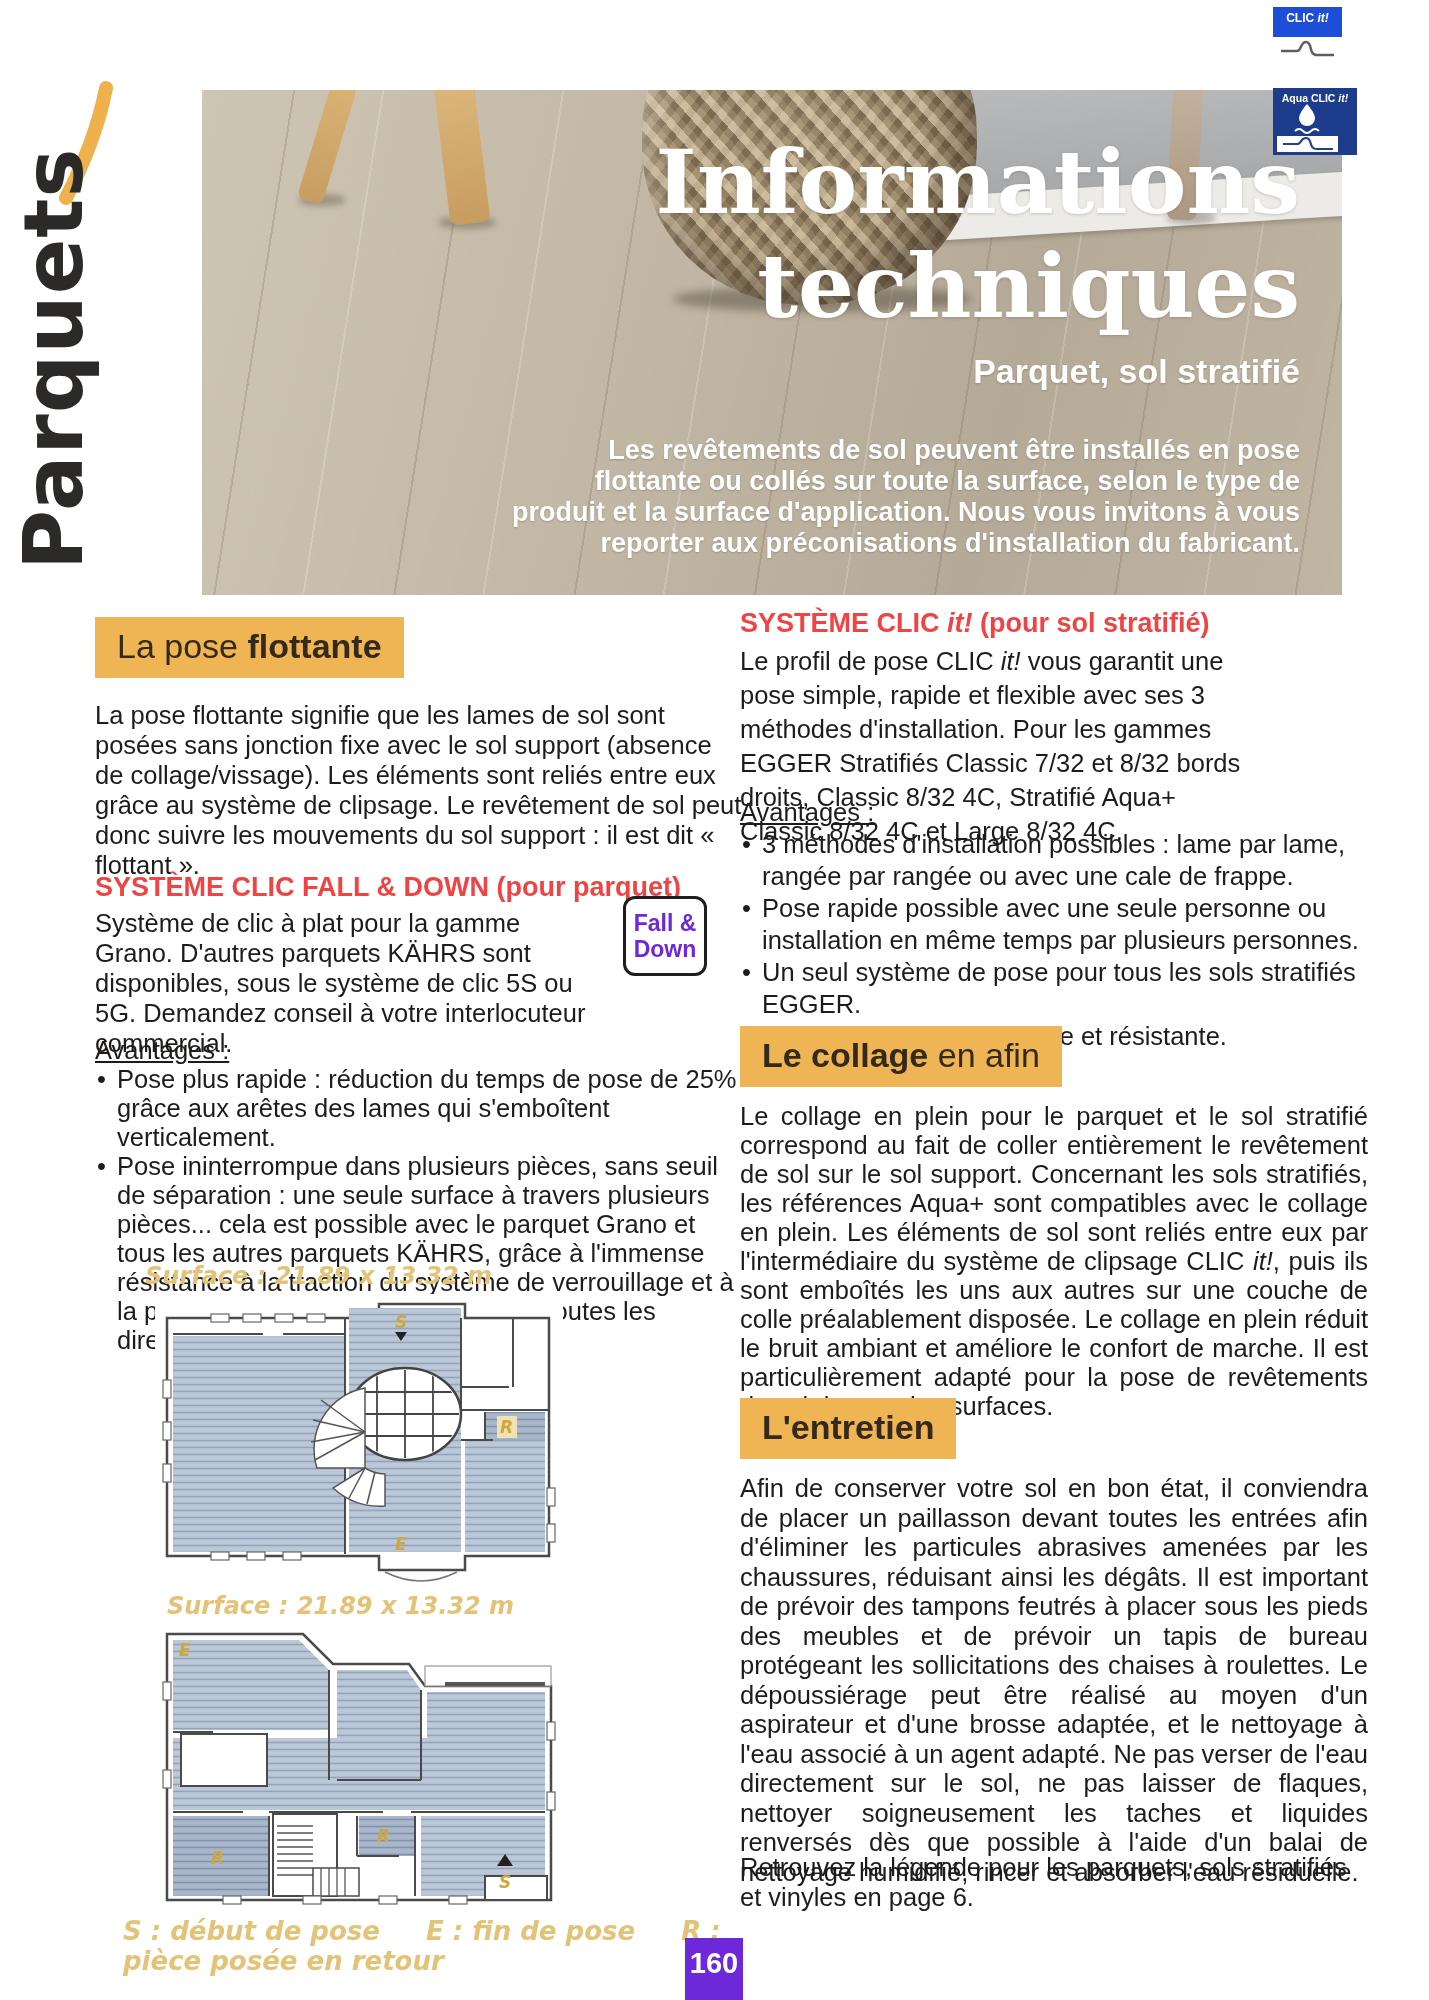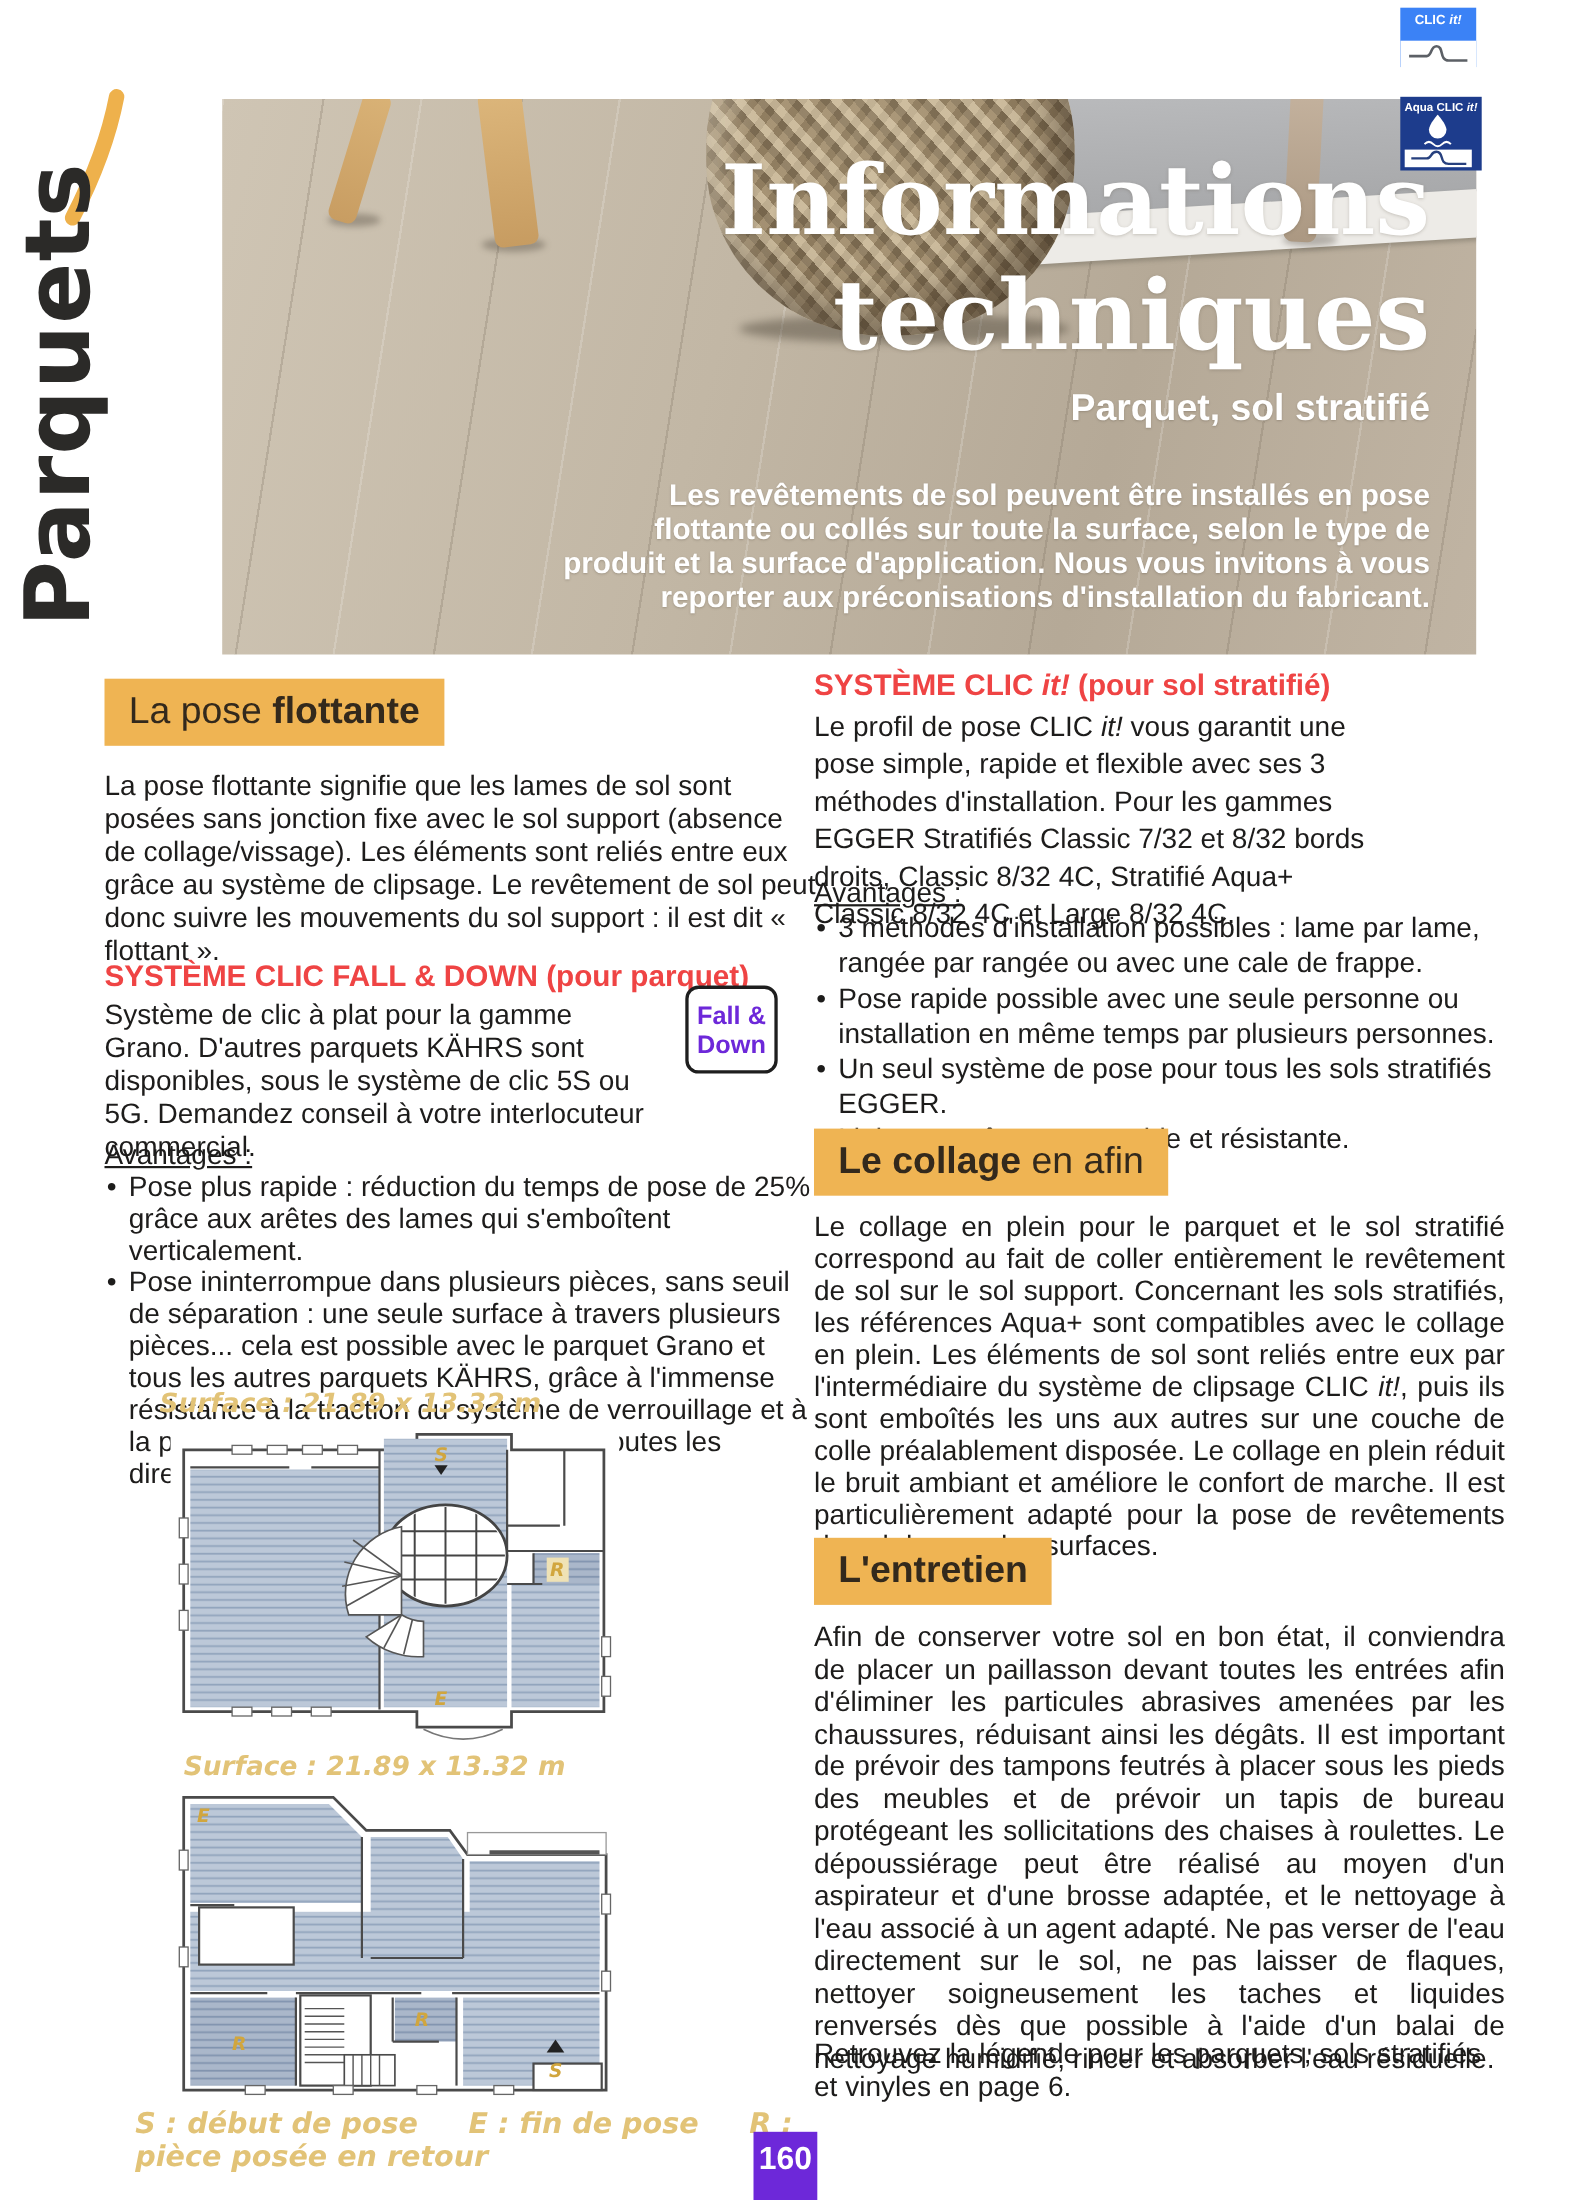--- a/index.html
+++ b/index.html
@@ -56,22 +56,22 @@
   .caption{font-style:italic;font-weight:bold;color:#e2c377;font-size:24px;font-family:"DejaVu Sans",sans-serif;}
   .legend-row{font-style:italic;font-weight:bold;color:#e2c377;font-size:26px;font-family:"DejaVu Sans",sans-serif;}
   .legend-row span{margin-right:46px;}
   .falldown{position:absolute;left:528px;top:896px;width:78px;height:74px;border:3px solid #1e1e1e;border-radius:12px;
         background:#fff;display:flex;flex-direction:column;align-items:center;justify-content:center;
         font-weight:bold;font-size:23px;line-height:26px;color:#6d28d9;}
   .just{text-align:justify;}
 
   
   .badge{position:absolute;left:533px;color:#fff;font-weight:bold;}
-  #badge-clic{top:7px;width:69px;height:54px;background:#3b82f6;}
-  #badge-aqua{top:88px;width:74px;height:67px;background:#1d3c8c;}
+  #badge-clic{top:7px;width:69px;height:54px;background:#1d4ed8;}
+  #badge-aqua{top:88px;width:84px;height:67px;background:#1d3c8c;}
   .badge .cap{display:block;text-align:center;font-size:12px;padding-top:4px;}
   #badge-aqua .cap{font-size:10.5px;}
 
   #pagebox{position:absolute;left:685px;top:1938px;width:58px;height:62px;background:#6d28d9;color:#fff;
         font-weight:bold;font-size:29px;text-align:center;line-height:50px;}
 </style>
 </head>
 <body>
 
 <div id="page">

